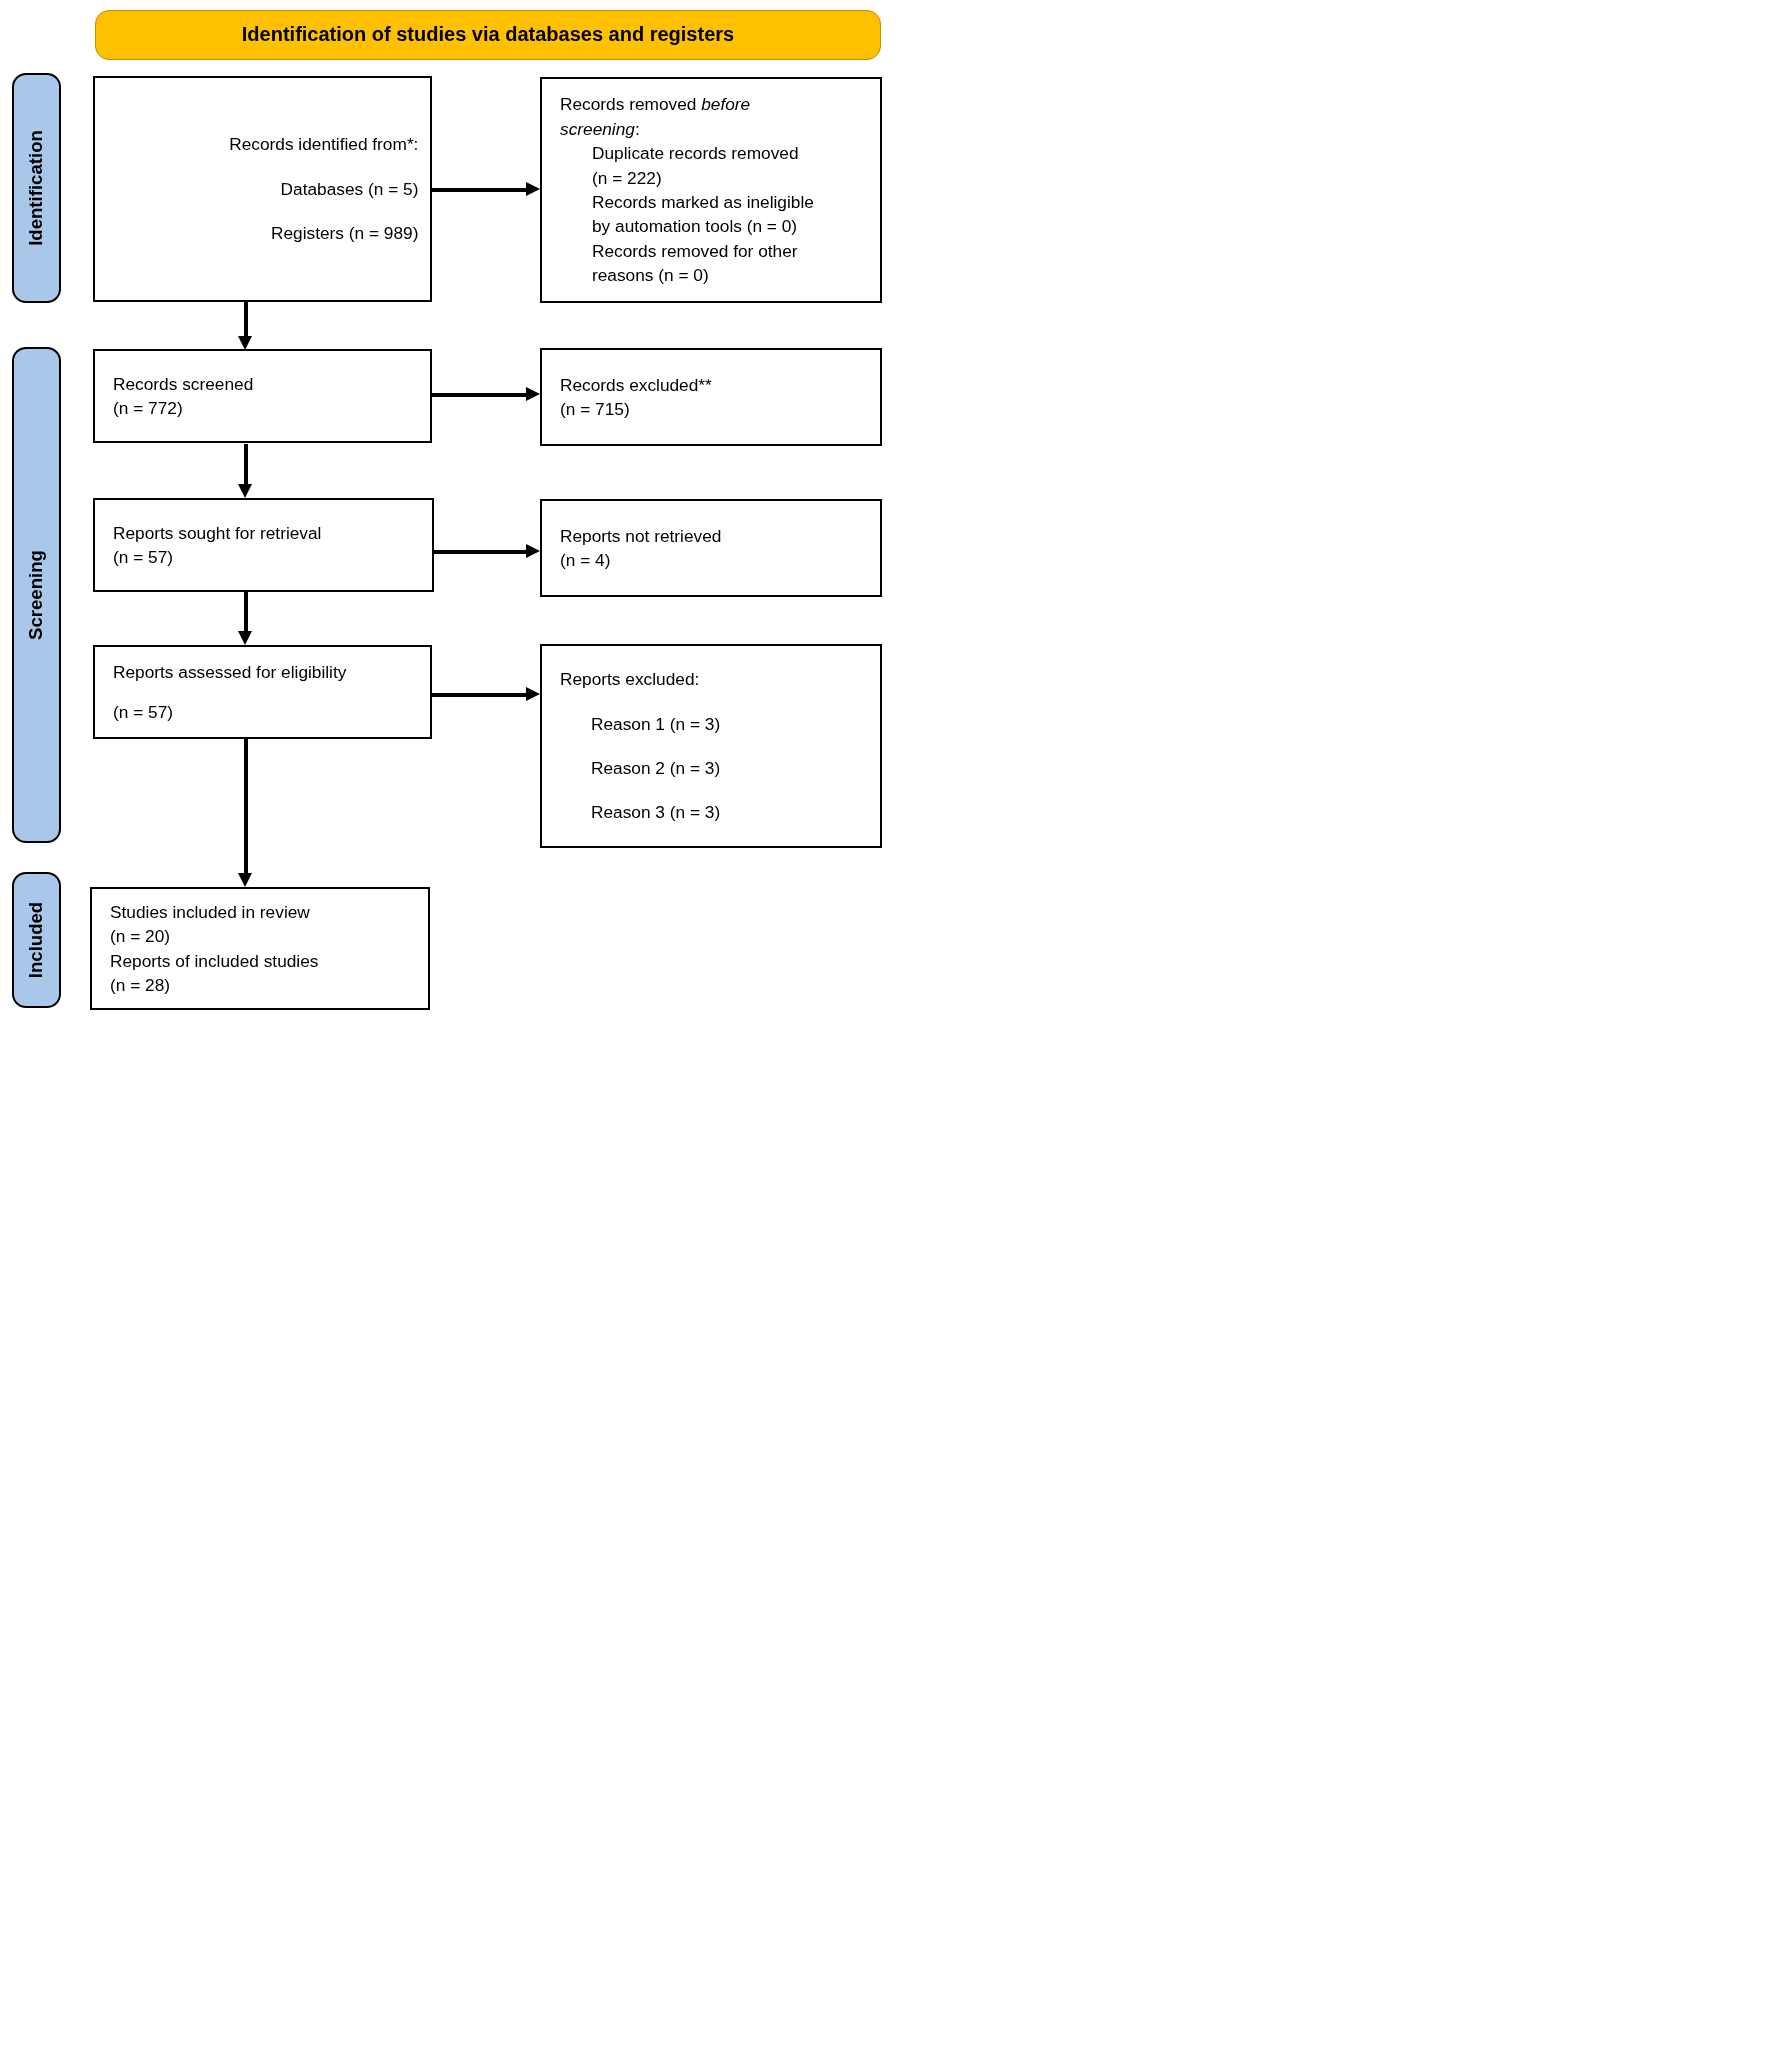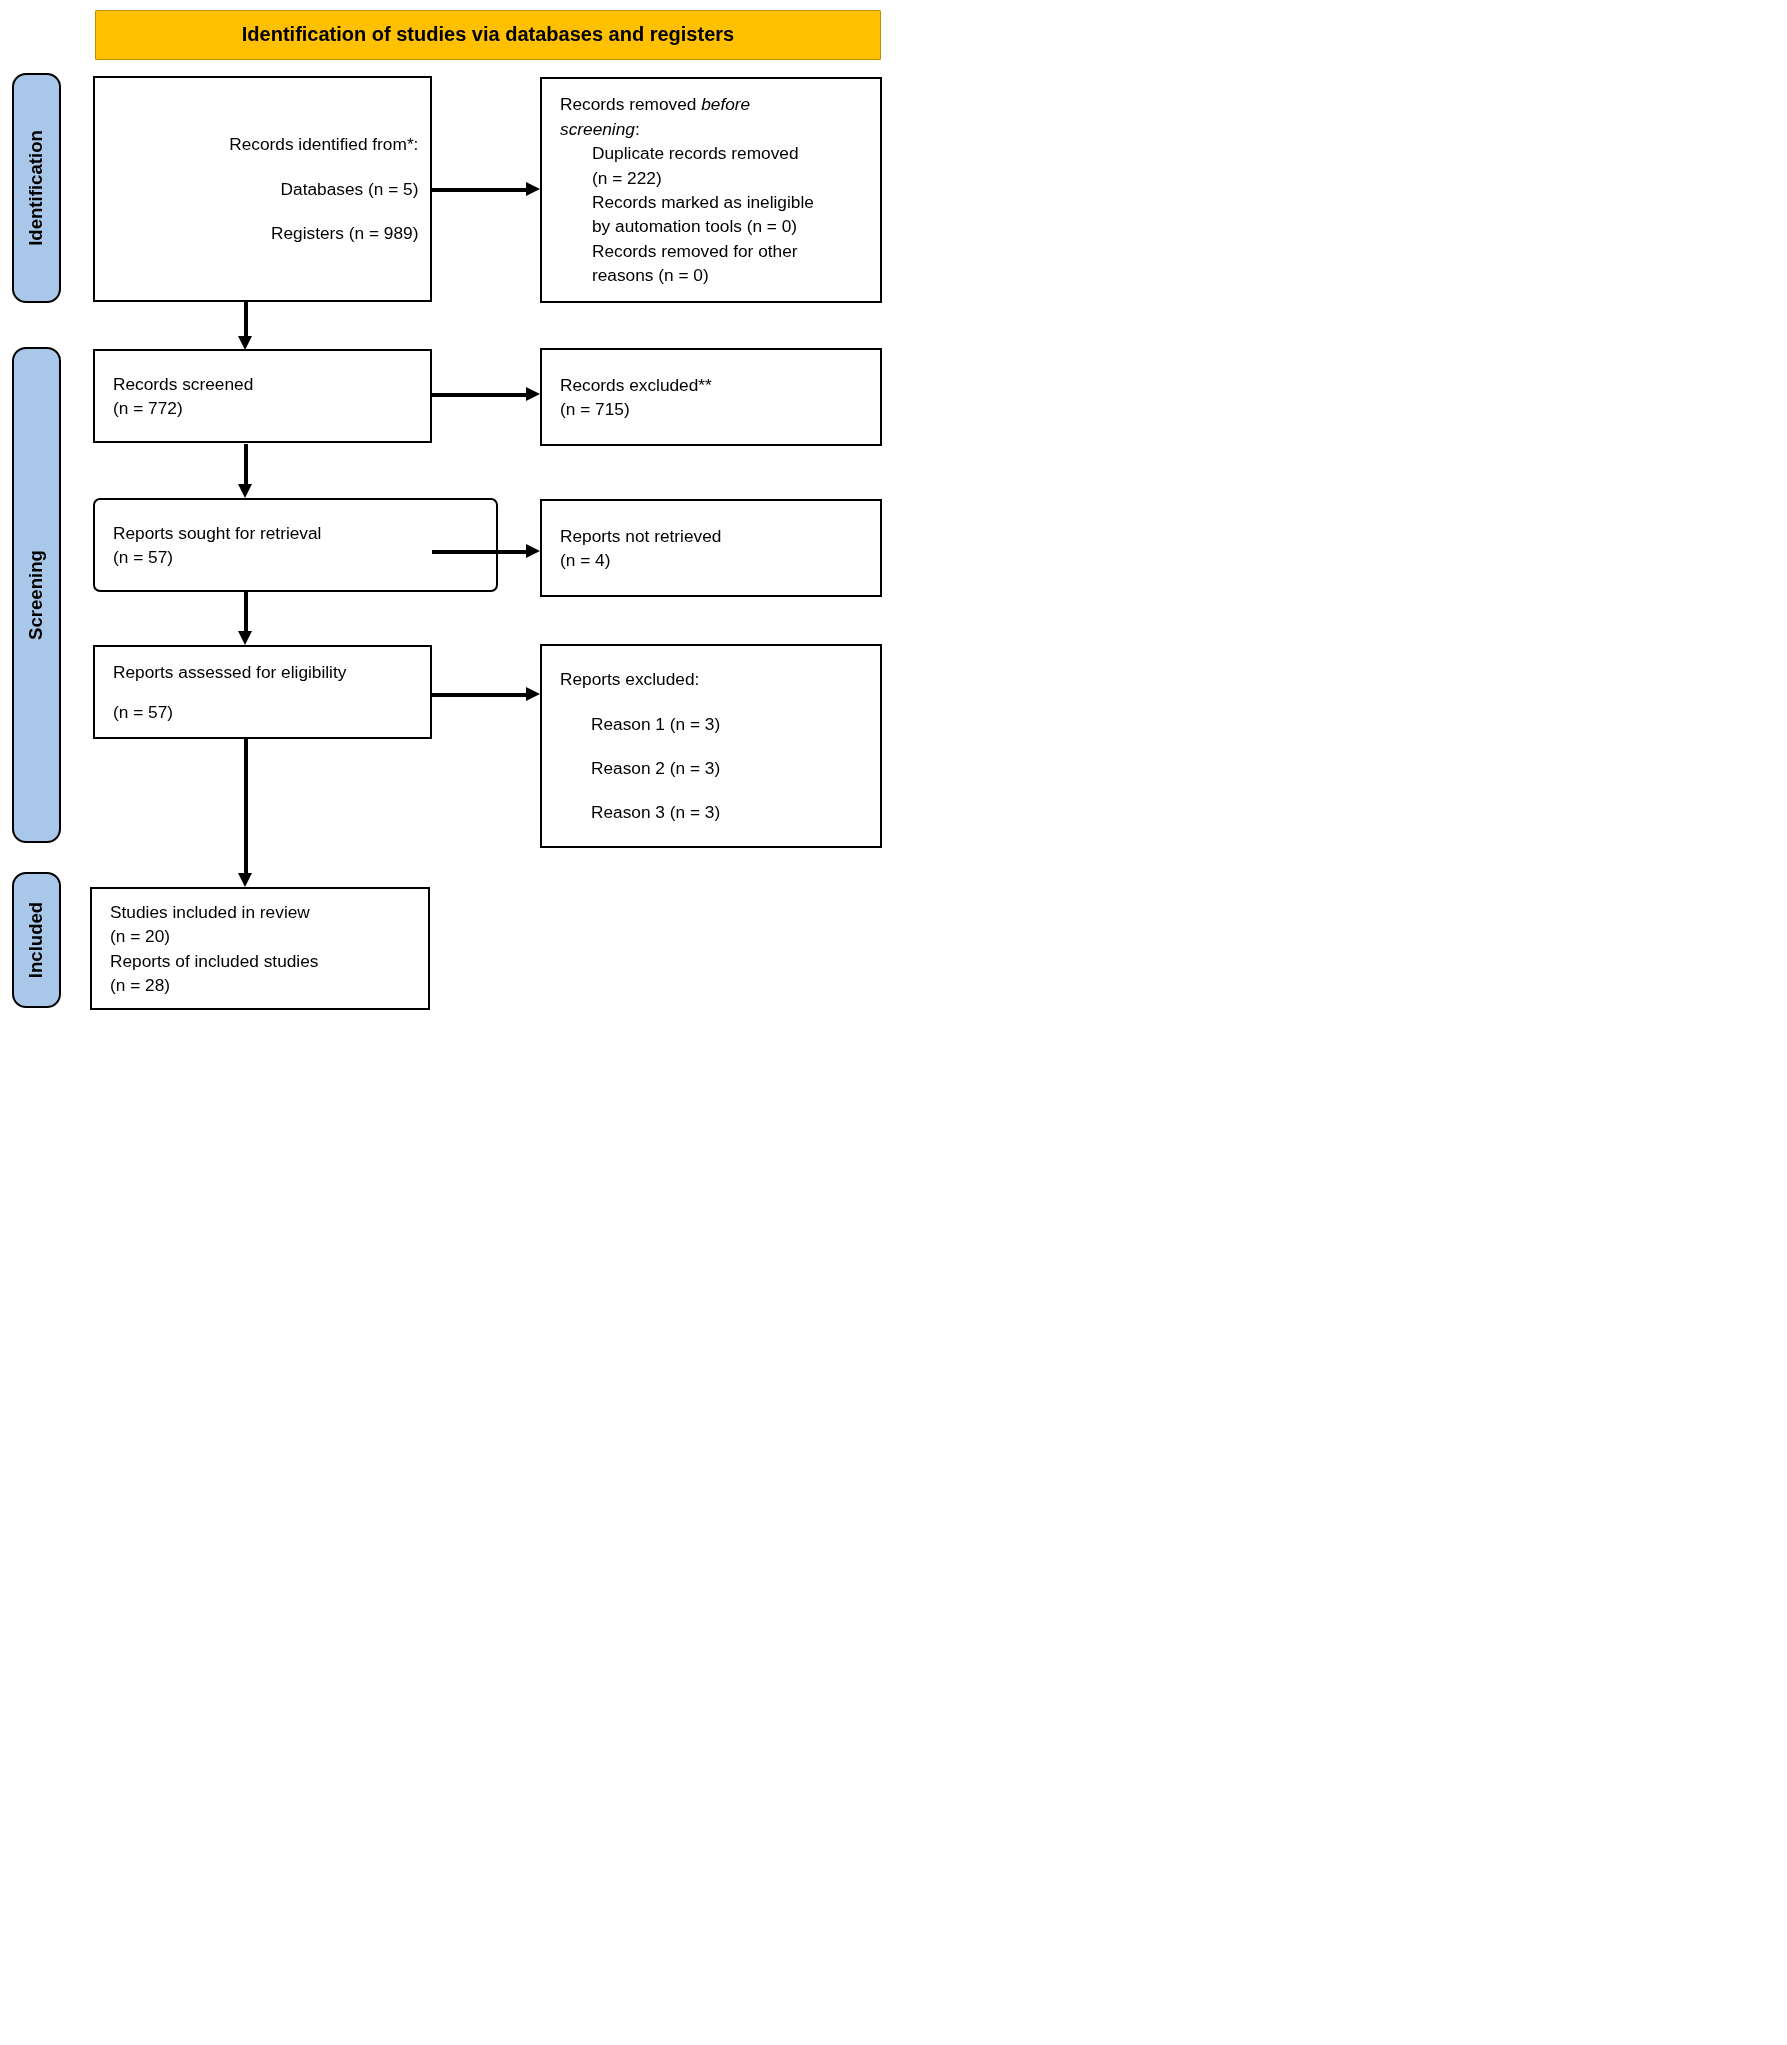--- a/index.html
+++ b/index.html
@@ -17,21 +17,21 @@
     width: 894px;
     height: 1023px;
     background: #ffffff;
     overflow: hidden;
   }
   .banner {
     position: absolute;
     left: 95px; top: 9.6px; width: 786px; height: 50px;
     background: var(--banner-fill);
     border: 1.9px solid var(--banner-border);
-    border-radius: 1px;
+    border-radius: 14px;
     box-sizing: border-box;
     display: flex; align-items: center; justify-content: center;
     font-weight: bold; font-size: 20px;
   }
   .stage {
     position: absolute;
     left: 11.6px; width: 49px;
     background: var(--stage-fill);
     border: 2.6px solid var(--stage-border);
     border-radius: 14px;
@@ -117,21 +117,21 @@
 
   <div class="flowbox" style="left:93px; top:349px; width:339px; height:94px;">
     <div>Records screened</div>
     <div>(n = 772)</div>
   </div>
   <div class="flowbox" style="left:540px; top:348px; width:342px; height:98px;">
     <div>Records excluded**</div>
     <div>(n = 715)</div>
   </div>
 
-  <div class="flowbox" style="left:93px; top:498px; width:405px; height:94px;border-radius:7px;">
+  <div class="flowbox" style="left:93px; top:498px; width:341px; height:94px;">
     <div>Reports sought for retrieval</div>
     <div>(n = 57)</div>
   </div>
   <div class="flowbox" style="left:540px; top:499px; width:342px; height:98px;">
     <div>Reports not retrieved</div>
     <div>(n = 4)</div>
   </div>
 
   <div class="flowbox" style="left:93px; top:645px; width:339px; height:94px;gap:16px;">
     <div>Reports assessed for eligibility</div>

